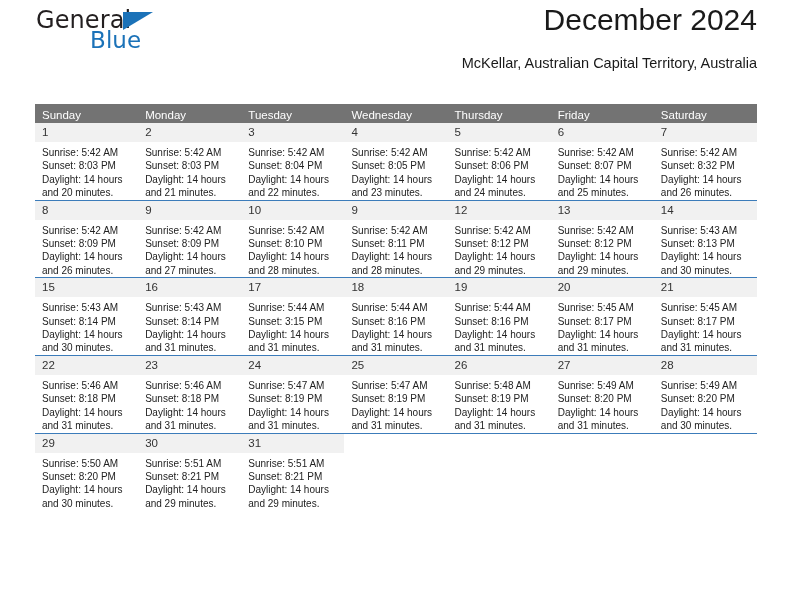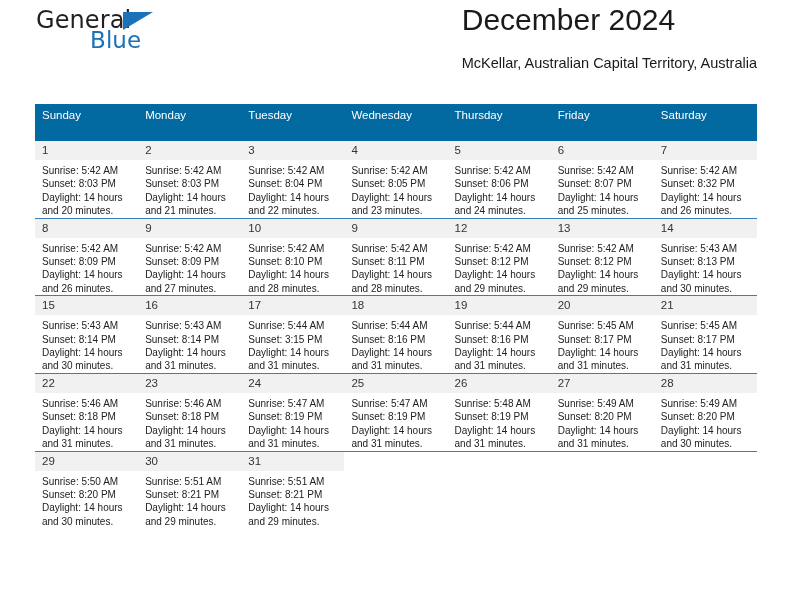--- a/index.html
+++ b/index.html
@@ -58,21 +58,21 @@
     top: 21px;
     font-size: 23px;
     letter-spacing: 0.1px;
     color: #1b72b8;
     font-family: "DejaVu Sans", sans-serif;
   }
   .title-block {
     position: absolute;
     right: 0;
     top: 0;
-    text-align: left;
+    text-align: right;
   }
   .cal-title {
     font-size: 30px;
     font-weight: normal;
     color: #1a1a1a;
     line-height: 40px;
     white-space: nowrap;
   }
   .cal-subtitle {
     font-size: 14.5px;
@@ -87,26 +87,26 @@
   .calendar {
     position: absolute;
     left: 35px;
     right: 35px;
     top: 104px;
     width: 722px;
     border-collapse: collapse;
     table-layout: fixed;
   }
   .calendar th {
-    background: #0369a1;
+    background: #737373;
     color: #ffffff;
     font-size: 11.5px;
     font-weight: normal;
     text-align: left;
-    padding: 5px 0 20px 7px;
+    padding: 5px 0 2px 7px;
     height: 11px;
     border: none;
   }
   .calendar td {
     vertical-align: top;
     padding: 0;
     border: none;
     border-top: 1px solid #3c7cba;
     background: #ffffff;
     height: 75px;

